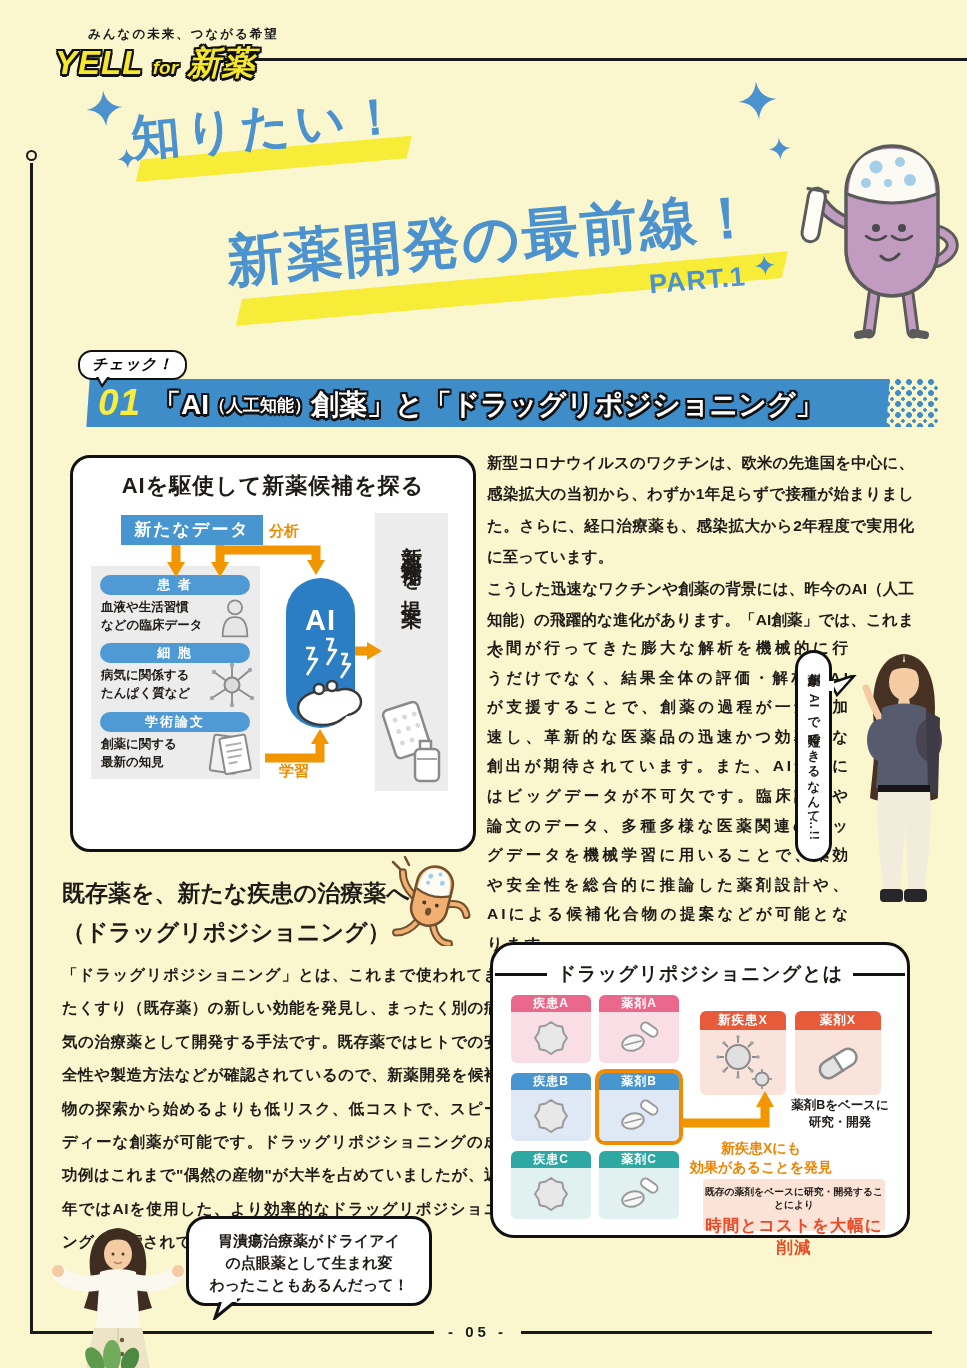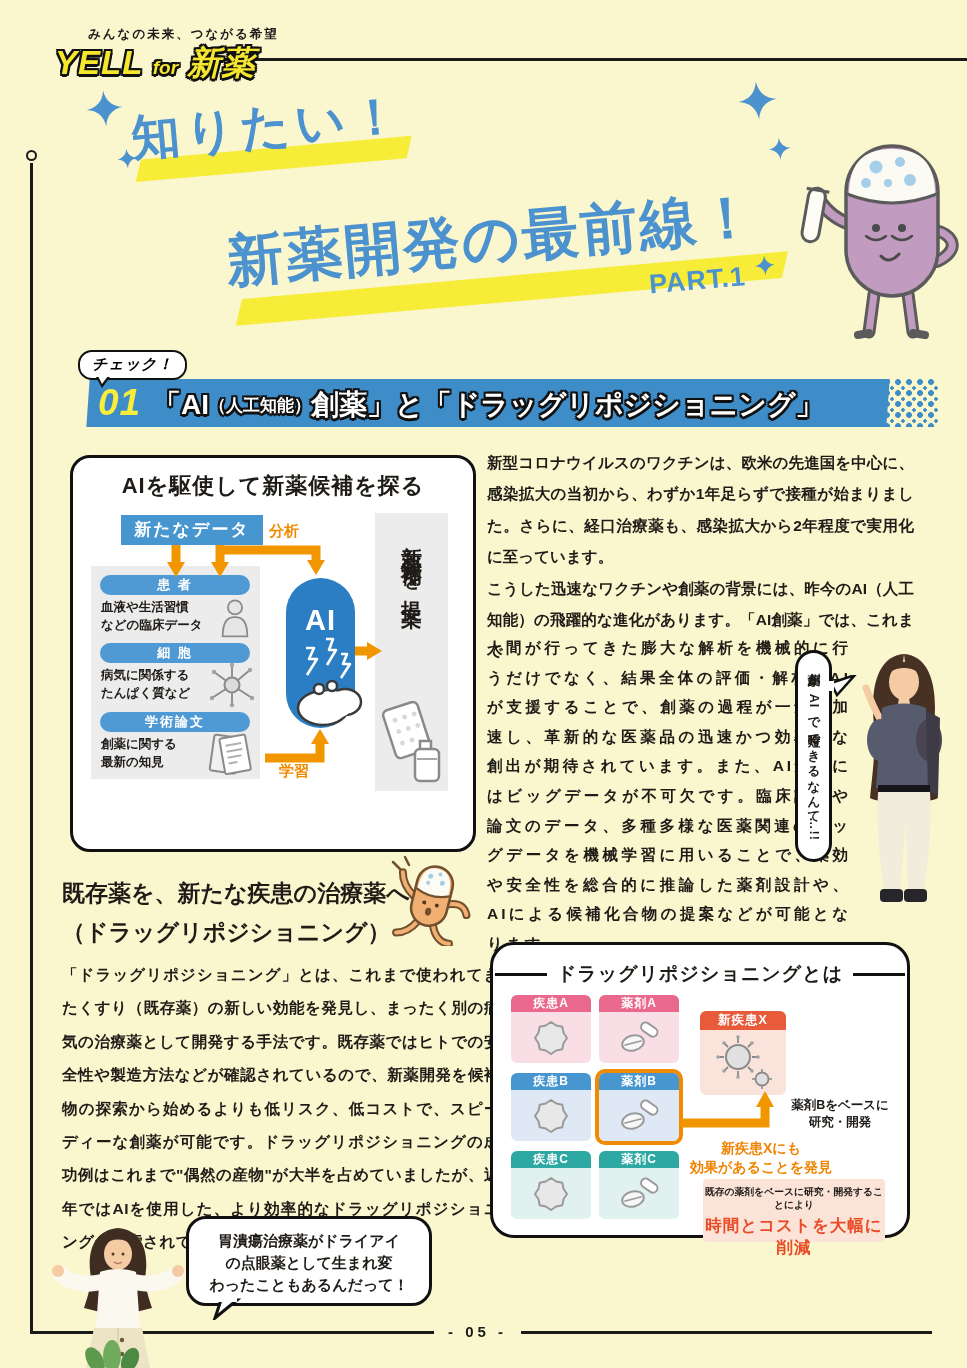--- a/index.html
+++ b/index.html
@@ -84,21 +84,21 @@
   .dcard.x .hdr { height:19px; line-height:19px; font-size:12.5px; }
   .dcard.x .bod { height:65px; }
   .hdr-pink { background:#E9688C; } .bod-pink { background:#F9DEE6; }
   .hdr-blue { background:#4796D0; } .bod-blue { background:#DFE9F5; }
   .hdr-teal { background:#2EA8A2; } .bod-teal { background:#E0F1EF; }
   .hdr-red  { background:#E85B3A; } .bod-red  { background:#FAE3DA; }
   .dcard-hl { box-shadow:0 0 0 4px #F08A00; z-index:2; }
   .d2-svg { left:0; top:0; width:414px; height:290px; z-index:3; pointer-events:none; }
   .d2-note { left:284px; top:152px; width:126px; font-size:12.5px; font-weight:900; line-height:17px; text-align:center; color:#1F1B17; z-index:4; }
   .d2-disc { left:160px; top:194px; width:216px; font-size:14px; font-weight:900; line-height:19px; text-align:center; color:#F08300; z-index:4; }
-  .d2-benefit { left:210px; top:234px; width:182px; height:63px; background:#FBE3D8; border-radius:4px; text-align:center; z-index:4; }
+  .d2-benefit { left:210px; top:234px; width:182px; height:52px; background:#FBE3D8; border-radius:4px; text-align:center; z-index:4; }
   .d2-benefit .bsmall { margin-top:7px; font-size:9.8px; font-weight:900; color:#1F1B17; letter-spacing:0; }
   .d2-benefit .bbig { margin-top:3px; font-size:16.5px; font-weight:900; color:#E94B26; letter-spacing:1px; }
 
   
   .bbubble { left:186px; top:1216px; width:246px; height:90px; background:#fff; border:3.5px solid #111; border-radius:20px; z-index:4; text-align:center; }
   .bbubble-text { padding-top:11px; font-size:15px; font-weight:900; line-height:22px; color:#1F1B17; }
   .bbubble-tail { position:absolute; left:22px; bottom:-17px; }
 
   .photo { z-index:3; }
   svg { display:block; }
@@ -442,20 +442,31 @@
         <g stroke="#8A8A8A" stroke-width="1.5">
               <line x1="52" y1="38" x2="52" y2="34"></line>
               <line x1="52" y1="50" x2="52" y2="54"></line>
               <line x1="45" y1="44" x2="42" y2="44"></line>
               <line x1="59" y1="44" x2="62" y2="44"></line>
             </g>
         <circle cx="52" cy="44" r="6.5" fill="#E0E0E0" stroke="#8A8A8A" stroke-width="1.8"></circle>
       </svg>
         </div>
     </div>
+    <div class="dcard x" style="left:302px; top:66px;">
+      <div class="hdr hdr-red">薬剤X</div>
+      <div class="bod bod-red">
+          <svg width="66" height="56" viewBox="0 0 66 56">
+        <g transform="rotate(-32 33 28)">
+          <rect x="13" y="20" width="40" height="17" rx="8.5" fill="#fff" stroke="#8A8A8A" stroke-width="2.5"></rect>
+          <path d="M13,28.5 C13,23 17,20 21.5,20 L33,20 L33,37 L21.5,37 C17,37 13,34 13,28.5 Z" fill="#E3E3E3" stroke="#8A8A8A" stroke-width="2.5"></path>
+        </g>
+      </svg>
+        </div>
+    </div>
 
     <svg class="abs d2-svg" viewBox="0 0 414 290">
       <path d="M188,178 H272 V160" stroke="#F29600" stroke-width="9" fill="none"></path>
       <polygon points="263,162 281,162 272,146" fill="#F29600"></polygon>
     </svg>
     <div class="abs d2-note pre">薬剤Bをベースに
 研究・開発</div>
     <div class="abs d2-disc pre">新疾患Xにも
 効果があることを発見</div>
     <div class="abs d2-benefit">

